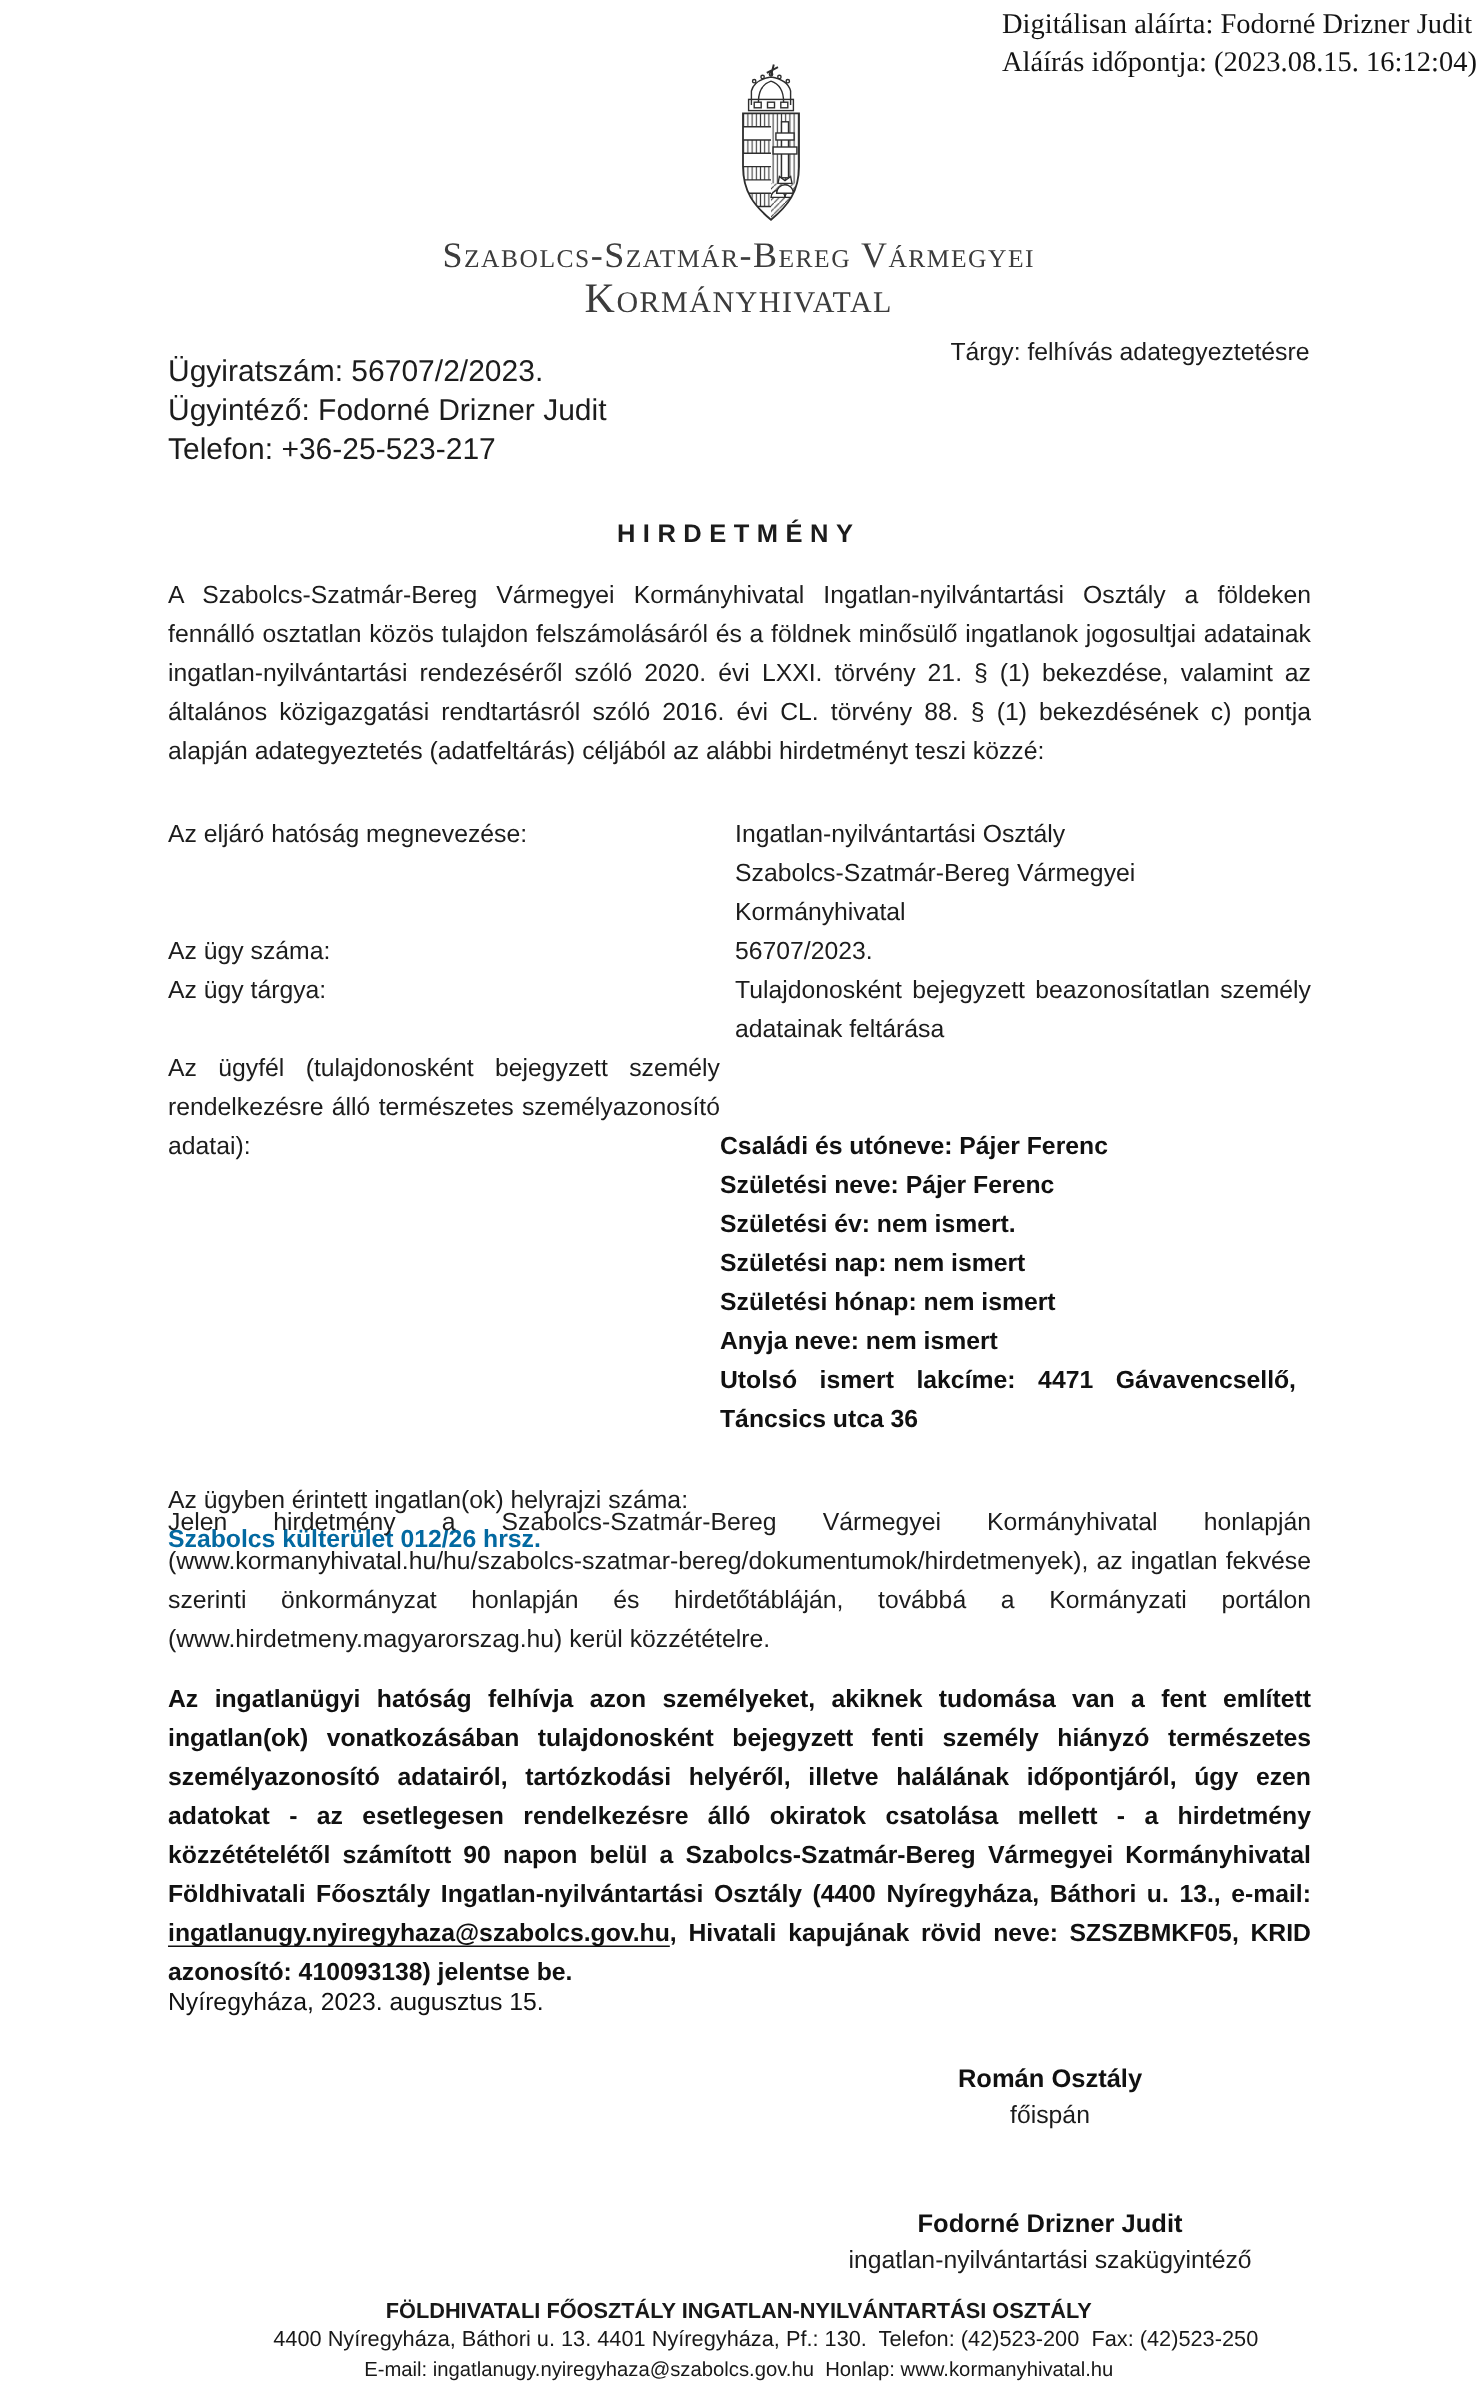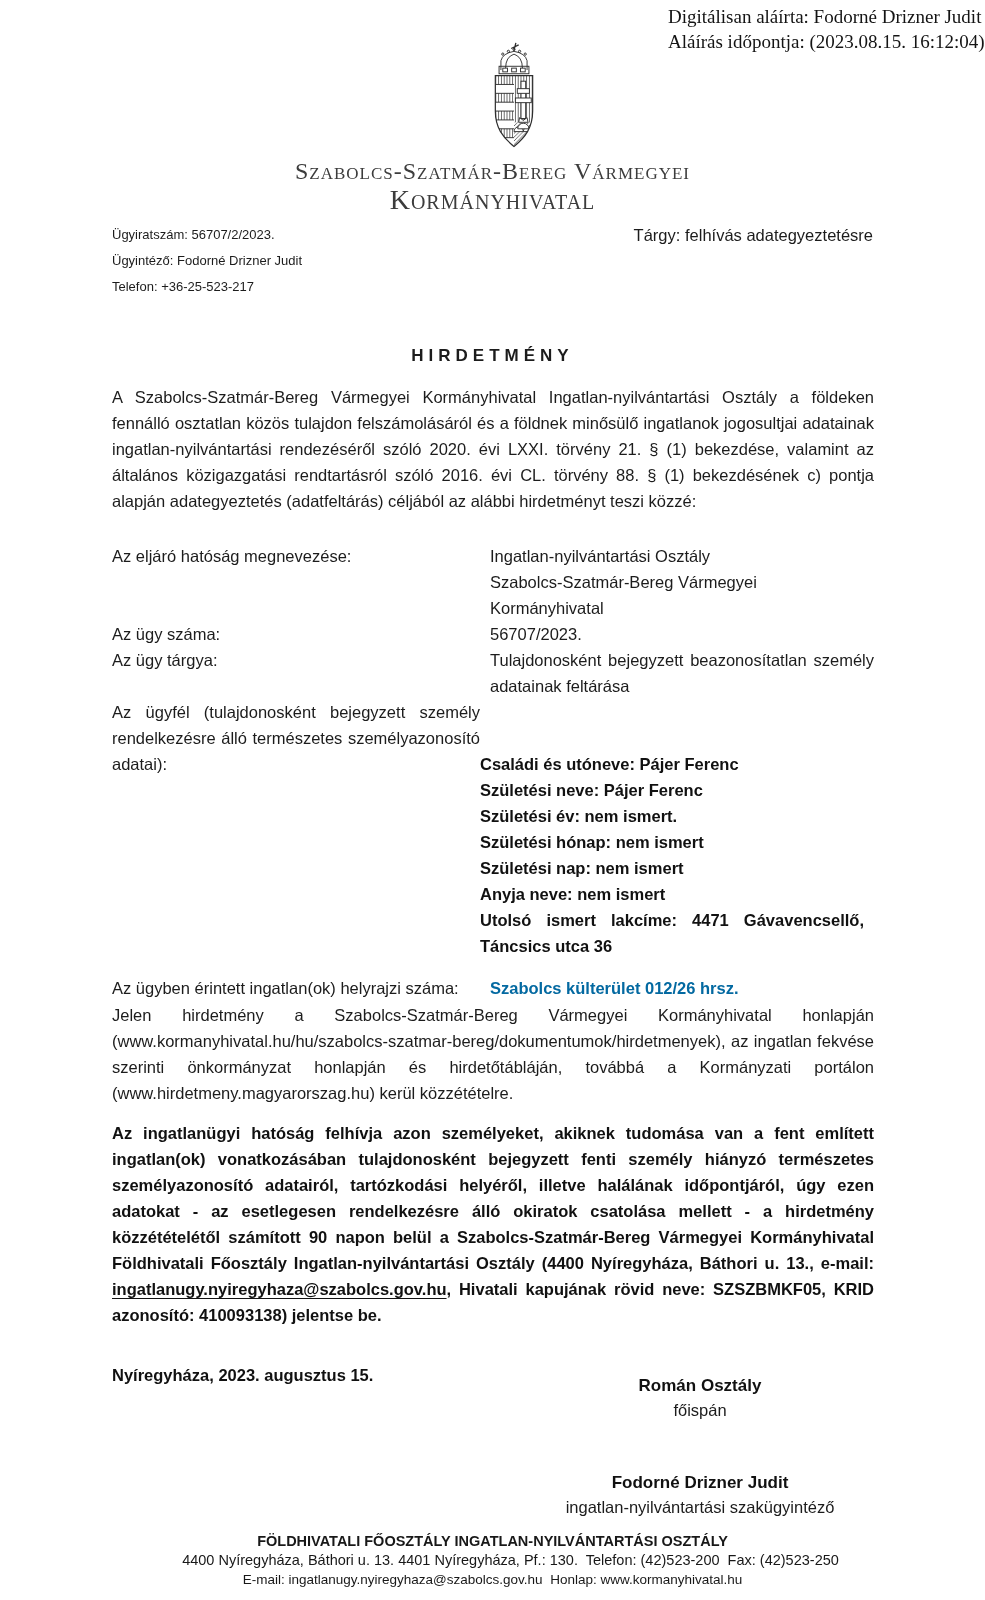--- a/index.html
+++ b/index.html
@@ -30,21 +30,21 @@
     left:0; right:0; top:157px;
     text-align:center;
     font-family:"Liberation Serif", serif;
     font-variant:small-caps;
     color:#3c3c3c;
   }
   .org-line1 { font-size:24px; line-height:29px; letter-spacing:1px; }
   .org-line2 { font-size:28px; line-height:27px; letter-spacing:1px; }
 
   
-  .ref   { left:112px; top:222px; font-size:13px; line-height:26px; }
+  .ref   { left:112px; top:235px; font-size:20px; line-height:26px; }
   .subject { right:112px; top:222px; font-size:16.5px; line-height:26px; }
 
   .doc-title {
     left:0; right:0; top:346px;
     text-align:center;
     font-weight:bold; font-size:17px;
     letter-spacing:5px;
   }
 
   .para {
@@ -60,23 +60,23 @@
   
   .info { left:112px; top:543px; width:762px; font-size:16.5px; line-height:26px; }
   .row { display:flex; align-items:flex-start; }
   .lbl { width:378px; flex:none; }
   .val { width:384px; flex:none; }
   .val-justify { text-align:justify; }
   .lbl-justify { width:368px; text-align:justify; }
   .person-vals { padding-top:52px; font-weight:bold; color:#111; }
   .addr1 { text-align:justify; text-align-last:justify; font-weight:bold; color:#111; }
   .bold  { font-weight:bold; color:#0369a1; }
-  .row-property { margin-top:16px; }
-
-  .date-line { left:112px; top:1326px; font-size:16.5px; font-weight:bold; color:#111;margin-top:40px; }
+  .row-property { margin-top:28px;flex-direction:column; }
+
+  .date-line { left:112px; top:1326px; font-size:16.5px; font-weight:normal; color:#111; }
 
   .sig-block { left:480px; width:440px; text-align:center; font-size:16.5px; line-height:24px; }
   .sig1 { top:1374px; }
   .sig2 { top:1471px; }
   .sig-name { font-weight:bold; font-size:17px; color:#111; }
 
   .footer { left:0; right:0; top:1532px; text-align:center; color:#181818; }
   .footer-line1 { font-weight:bold; font-size:14.5px; line-height:19px; white-space:pre-wrap; }
   .footer-line2 { font-size:14.5px; line-height:19px; white-space:pre-wrap;padding-left:36px; }
   .footer-line3 { font-size:13.5px; line-height:19px; white-space:pre-wrap; }
@@ -178,22 +178,22 @@
   <div class="row">
     <div class="lbl">Az ügy tárgya:</div>
     <div class="val val-justify">Tulajdonosként bejegyzett beazonosítatlan személy adatainak feltárása</div>
   </div>
   <div class="row">
     <div class="lbl lbl-justify">Az ügyfél (tulajdonosként bejegyzett személy rendelkezésre álló természetes személyazonosító adatai):</div>
     <div class="val person-vals">
       <div>Családi és utóneve: Pájer Ferenc</div>
       <div>Születési neve: Pájer Ferenc</div>
       <div>Születési év: nem ismert.</div>
+      <div>Születési nap: nem ismert</div>
       <div>Születési hónap: nem ismert</div>
-      <div>Születési nap: nem ismert</div>
       <div>Anyja neve: nem ismert</div>
       <div class="addr1">Utolsó ismert lakcíme: 4471 Gávavencsellő,</div>
       <div>Táncsics utca 36</div>
     </div>
   </div>
   <div class="row row-property">
     <div class="lbl">Az ügyben érintett ingatlan(ok) helyrajzi száma:</div>
     <div class="val bold">Szabolcs külterület 012/26 hrsz.</div>
   </div>
 </div>

